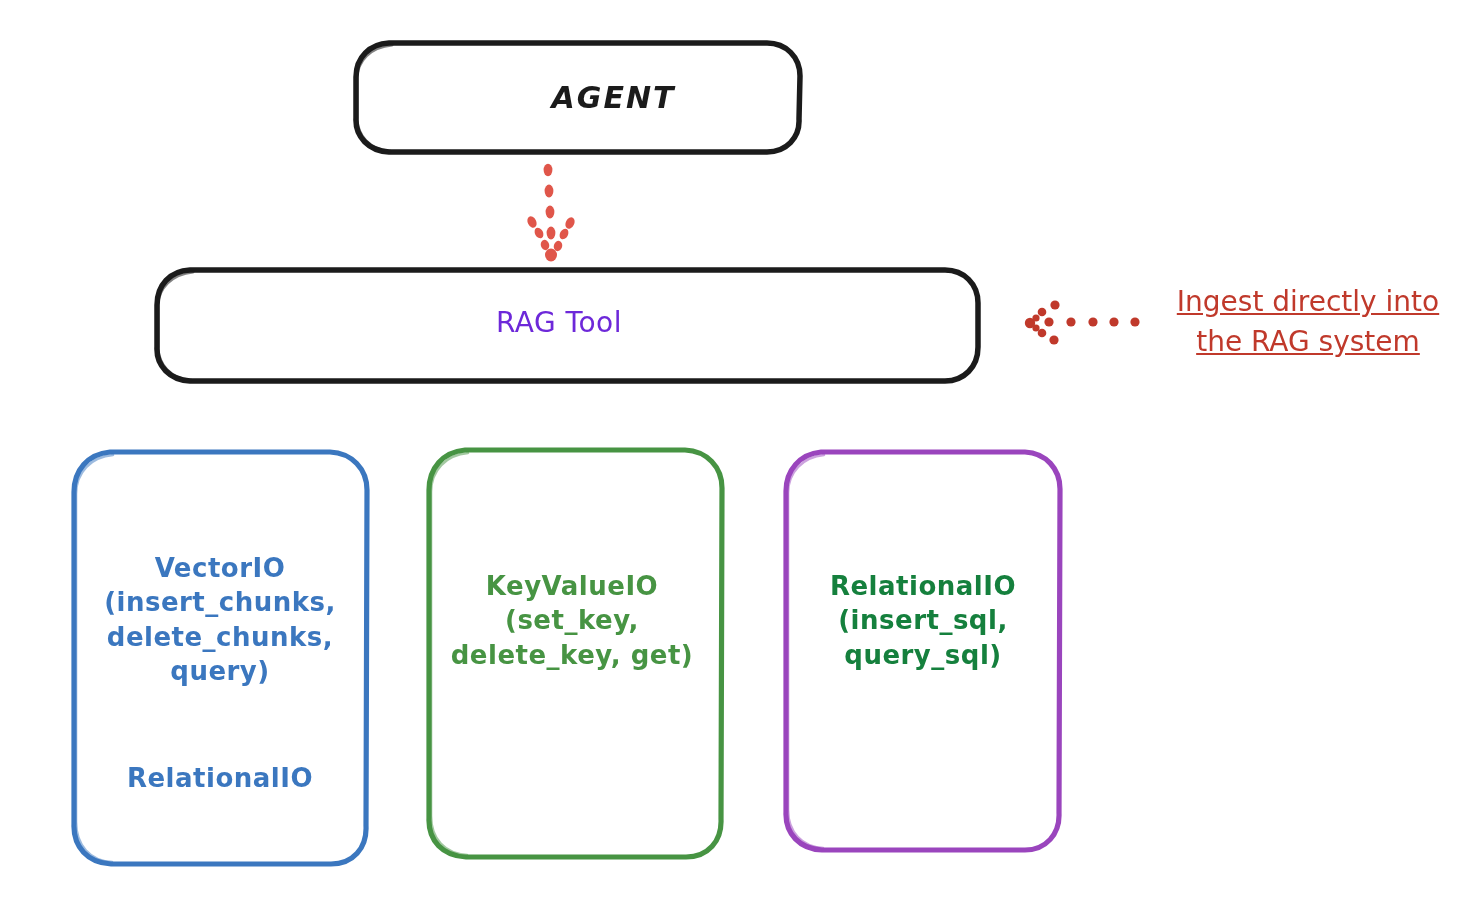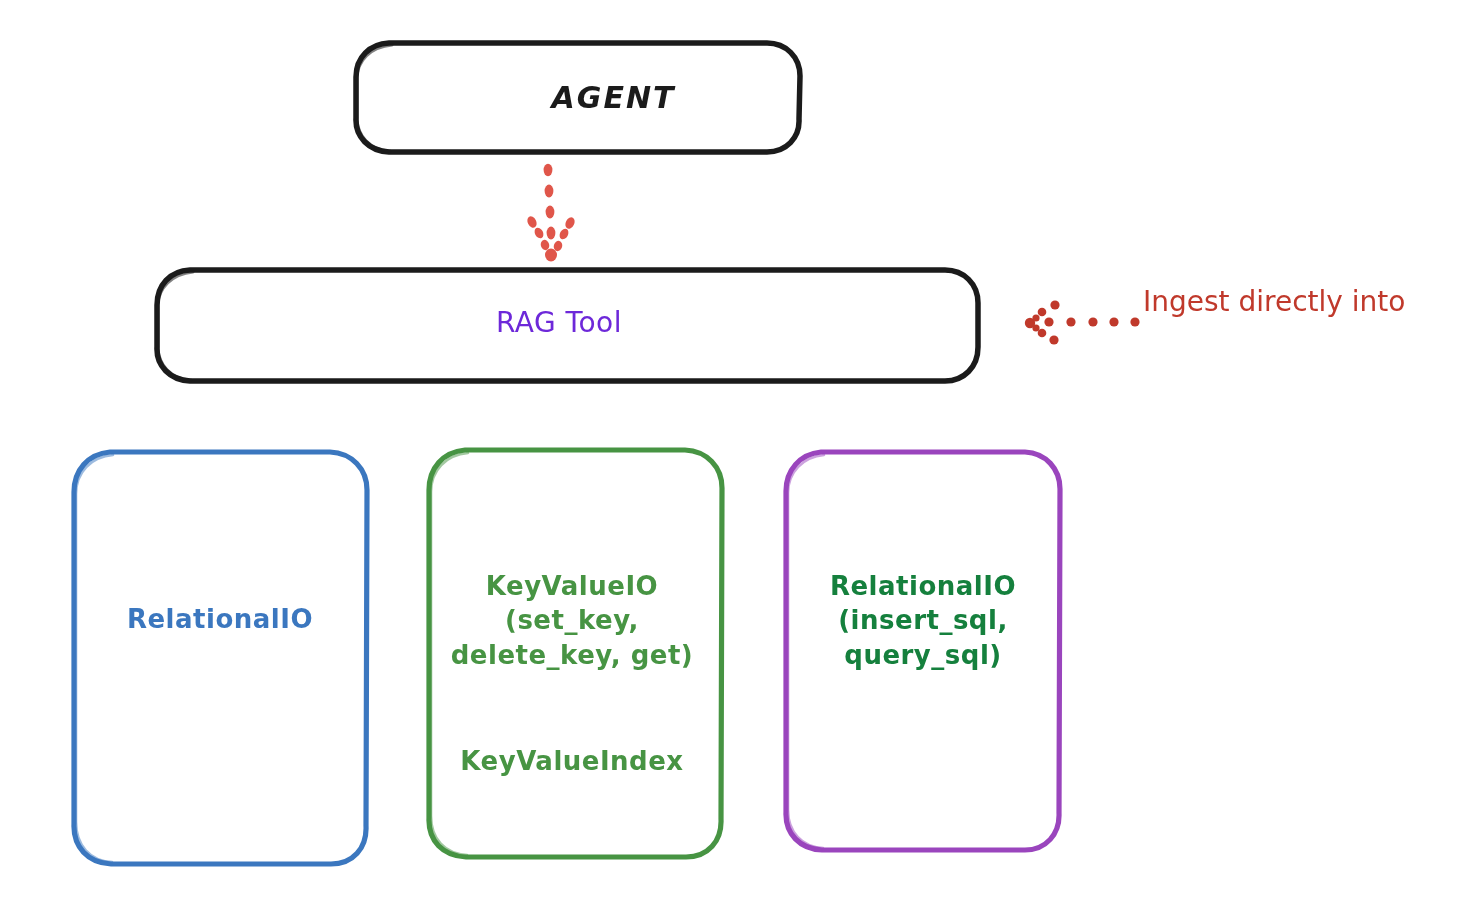--- a/index.html
+++ b/index.html
@@ -86,24 +86,25 @@
   .io-block { display: block; }
   .io-gap { display: block; height: 30px; }
 
   #annotation-text {
     position: absolute;
     left: 1143px;
     top: 282px;
     width: 330px;
     font-size: 28px;
     line-height: 1.42;
-    text-align: left;
+    text-align: center;
     color: #c0392b;
     font-weight: 500;
     pointer-events: none;
+    text-decoration: underline;
   }
   .ann-line { display: block; }
 </style>
 </head>
 <body>
 
 <svg id="canvas" viewBox="0 0 1484 910" xmlns="http://www.w3.org/2000/svg">
 
   <g>
     <path d="M 389,43
@@ -215,34 +216,38 @@
          L 788,810
          C 788,832 802,847 823,848" fill="none" stroke="#9a45bd" stroke-width="2.6" opacity="0.5" stroke-linecap="round"></path>
   </g>
 </svg>
 
 <div class="node-label" id="agent-label">AGENT</div>
 
 <div class="node-label" id="ragtool-label">RAG Tool</div>
 
 <div class="node-label" id="vector-text">
+  <span class="io-block io-title">VectorIO
+(insert_chunks,
+delete_chunks,
+query)</span>
   <span class="io-gap"></span>
   <span class="io-block io-index">RelationalIO</span>
 </div>
 
 <div class="node-label" id="keyvalue-text">
   <span class="io-block io-title">KeyValueIO
 (set_key,
 delete_key, get)</span>
   <span class="io-gap"></span>
-  <span class="io-block io-index">KeyValueIndex</span>
 </div>
 
 <div class="node-label" id="relational-text">
   <span class="io-block io-title">RelationalIO
 (insert_sql,
 query_sql)</span>
   <span class="io-gap"></span>
 </div>
 
 <div id="annotation-text">
   <span class="ann-line">Ingest directly into</span>
+  <span class="ann-line">the RAG system</span>
 </div>
 
 </body></html>

